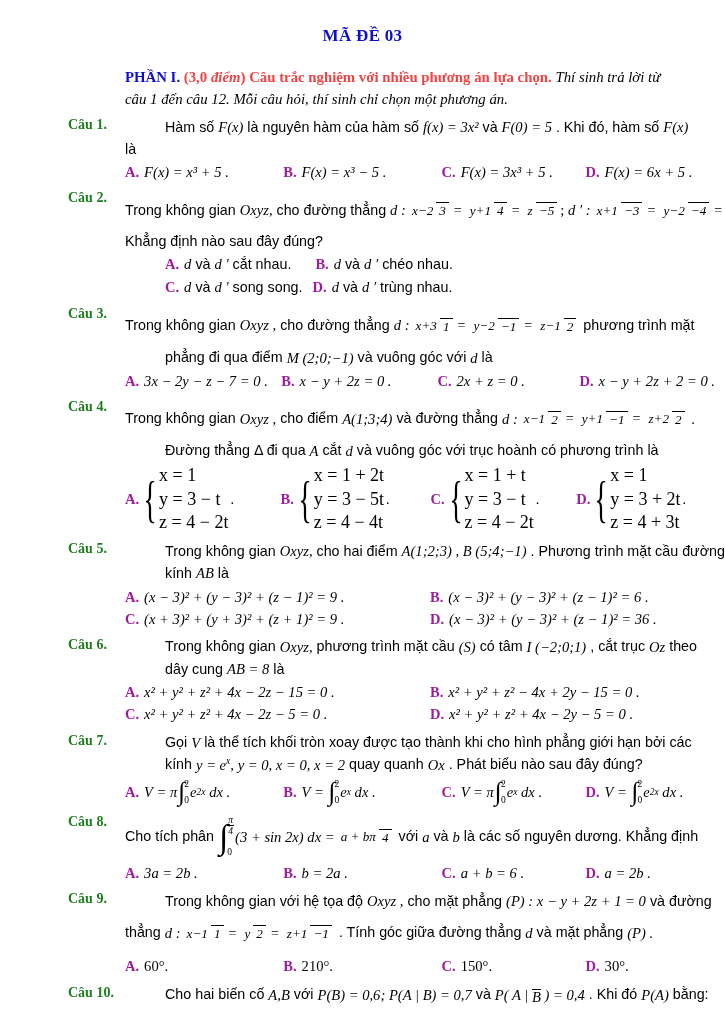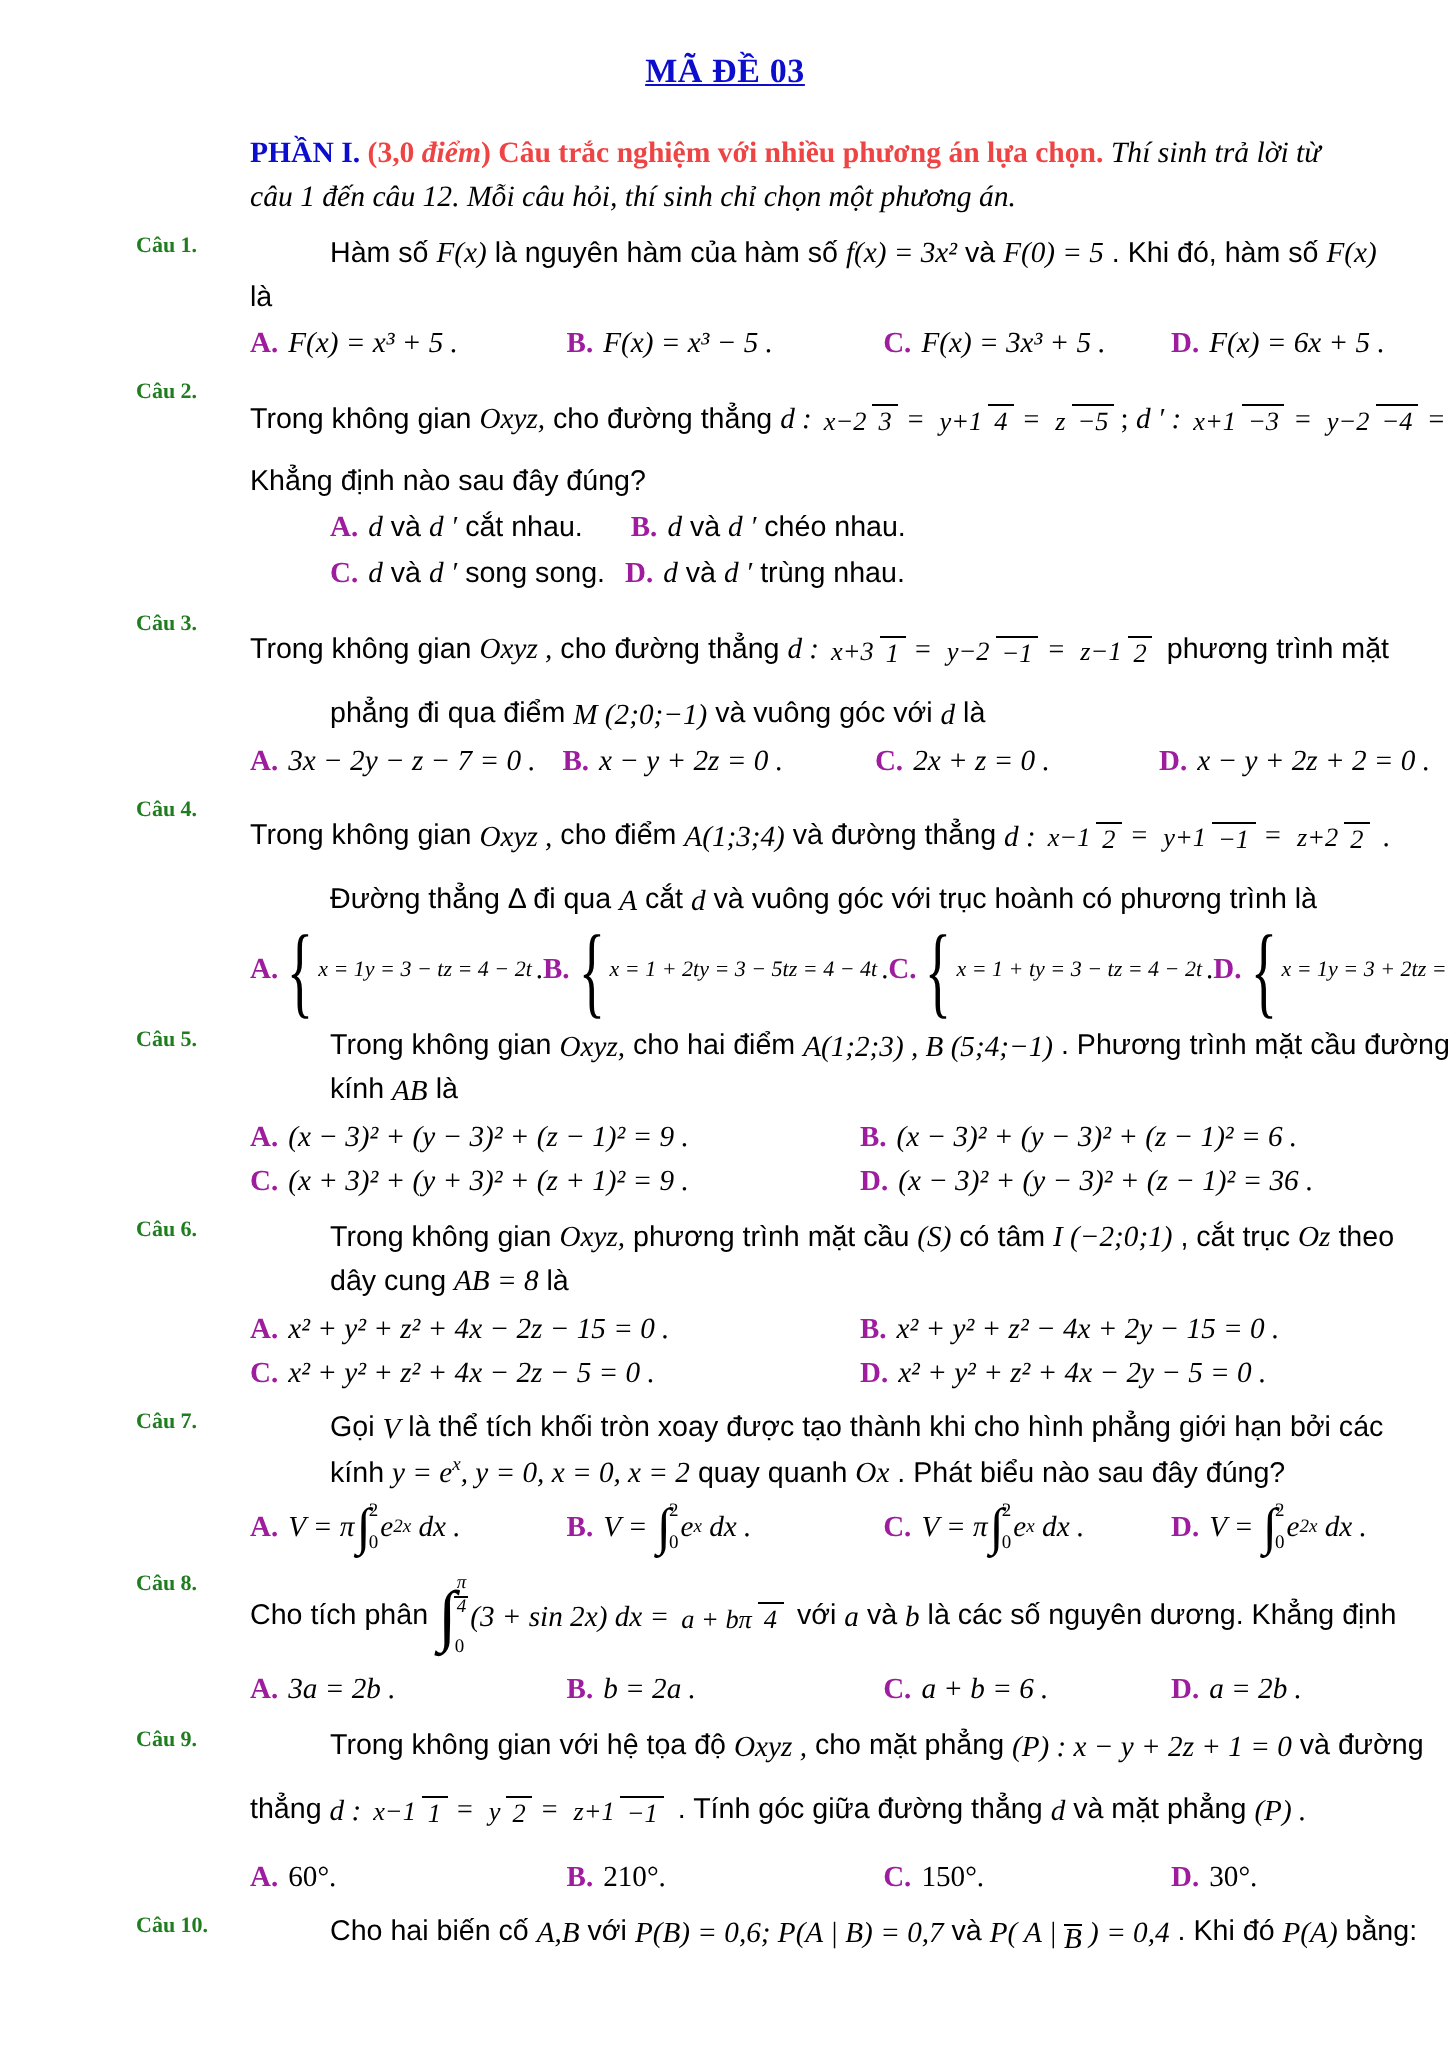--- a/index.html
+++ b/index.html
@@ -4,30 +4,30 @@
 <style>
   html,body{margin:0;padding:0;}
   body{
     width:725px;height:1024px;background:#ffffff;color:#000;
     font-family:"Liberation Sans",sans-serif;font-size:14.3px;
     overflow:hidden;
   }
   .title{
     text-align:center;padding-top:26px;
     font-family:"Liberation Serif",serif;font-weight:bold;font-size:17px;
-    color:#0d0dcd;letter-spacing:.3px;text-decoration:underline;
+    color:#0d0dcd;letter-spacing:.3px;
   }
   .sheet{padding:20px 10px 0 68px;}
   .intro{margin-left:57px;font-family:"Liberation Serif",serif;font-size:14.8px;line-height:1.5;}
   .b-blue{color:#0d0dcd;font-weight:bold;}
   .b-red{color:#ef4444;font-weight:bold;}
   .it{font-style:italic;}
   .q{display:flex;margin-top:6px;}
   .ql{flex:0 0 57px;font-family:"Liberation Serif",serif;font-weight:bold;
-      color:#1f7d1f;font-size:11px;white-space:nowrap;padding-top:1px;}
+      color:#1f7d1f;font-size:14px;white-space:nowrap;padding-top:1px;}
   .qb{flex:1;min-width:0;}
   .ln{line-height:1.52;}
   .lnf{display:flex;align-items:flex-end;line-height:1.52;flex-wrap:nowrap;margin-left:40px;}
   .lnc{display:flex;align-items:center;line-height:1.25;min-height:42px;flex-wrap:nowrap;}
   .vt,.mi,.mr{white-space:pre;}
   .mi{font-family:"Liberation Serif",serif;font-style:italic;font-size:14.6px;}
   .mr{font-family:"Liberation Serif",serif;font-size:14.6px;}
   .frac{display:inline-flex;flex-direction:row;align-items:center;
         font-family:"Liberation Serif",serif;font-style:italic;font-size:13.2px;
         line-height:1.15;margin:0 3px;vertical-align:middle;}
@@ -39,22 +39,22 @@
   .optsys{display:grid;grid-template-columns:1.12fr 1.08fr 1.05fr 1fr;align-items:center;margin-top:2px;}
   .cell{display:flex;align-items:baseline;white-space:pre;}
   .cellc{display:flex;align-items:center;white-space:pre;}
   .ol{font-family:"Liberation Serif",serif;font-weight:bold;color:#9e1c9e;
       font-size:14.5px;margin-right:5px;}
   .gap1{margin-left:24px;}
   .gap2{margin-left:10px;}
   .cases{display:inline-flex;align-items:center;}
   .brace{font-family:"Liberation Serif",serif;font-size:50px;line-height:.85;
          transform:scale(.55,1.02);transform-origin:center;margin:0 -3px 0 -6px;}
-  .crows{display:flex;font-family:"Liberation Serif",serif;
-         font-style:italic;font-size:11px;line-height:1.3;align-items:flex-start;}
+  .crows{display:flex;flex-direction:column;font-family:"Liberation Serif",serif;
+         font-size:18px;line-height:1.3;align-items:flex-start;}
   .cdot{align-self:center;font-family:"Liberation Serif",serif;margin-left:2px;}
   .int{display:inline-flex;align-items:center;vertical-align:middle;margin:0 1px;}
   .isym{font-family:"Liberation Serif",serif;font-size:26px;line-height:1;}
   .ilims{display:flex;flex-direction:column;justify-content:space-between;height:30px;
          font-family:"Liberation Serif",serif;font-size:9.5px;margin-left:-1px;}
   .int.big .isym{font-size:34px;}
   .int.big .ilims{height:44px;}
   .sfrac{display:inline-flex;flex-direction:column;align-items:center;line-height:1.1;
          font-style:italic;}
   .sfrac .sd{border-top:1px solid #000;padding:0 1px;}

